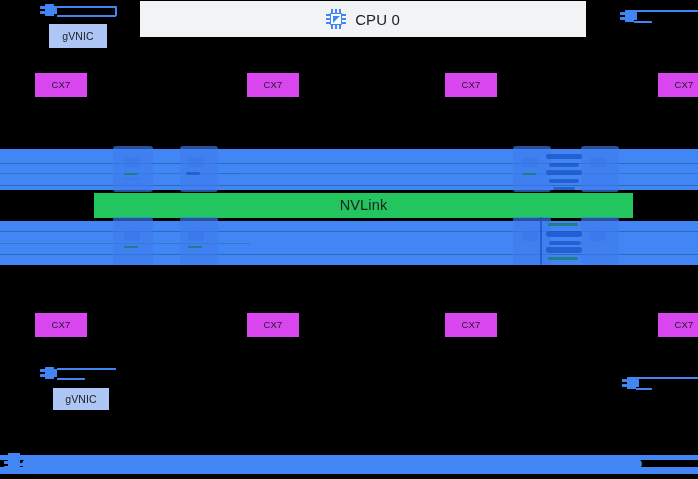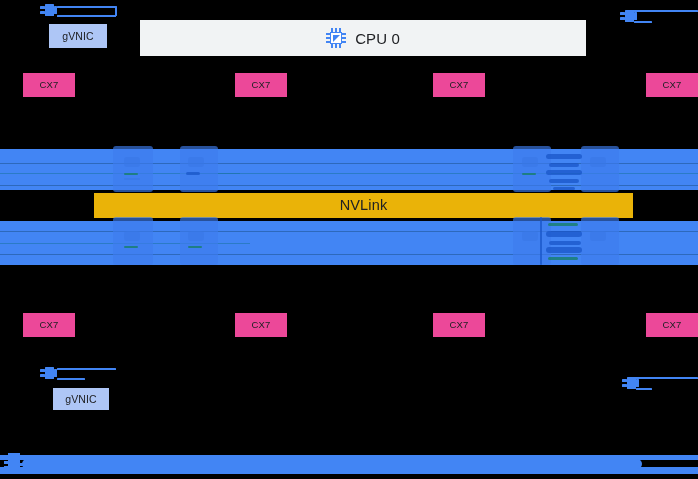--- a/index.html
+++ b/index.html
@@ -31,42 +31,43 @@
   
   .cpu-box {
     background: #f1f3f4;
     gap: 9px;
     font-size: 15px;
     letter-spacing: 0.1px;
   }
   .cpu-label { color: #202124; }
   
   .cx7-box {
-    background: #ec4899;
+    background: #d946ef;
     font-size: 9.5px;
     letter-spacing: 0.15px;
     color: #202124;
+    margin-left: 12px;
   }
   
   .pcie-box {
     background: #fcdf8f;
     font-size: 14px;
     letter-spacing: 0.1px;
     color: #202124;
   }
   
   .gvnic-box {
     background: #aec6f6;
     font-size: 10.5px;
     letter-spacing: 0.1px;
     color: #202124;
   }
   
   .nvlink-box {
-    background: #eab308;
+    background: #22c55e;
     font-size: 14.5px;
     letter-spacing: 0.15px;
     color: #202124;
   }
   
   .gpu-band {
     position: absolute;
     background: #4285f4;
   }
   .band-line {
@@ -158,21 +159,21 @@
     <i style="left:14px; top:4px; width:3px; height:8px;"></i>
     <i style="left:17px; top:4px; width:59px; height:2px;"></i>
     <i style="left:17px; top:13px; width:59px; height:1.5px;"></i>
     <i style="left:75px; top:4px; width:2px; height:10px;"></i>
   </div>
 
   <div class="node gvnic-box" style="left:49px; top:24px; width:58px; height:24px;">
     <span>gVNIC</span>
   </div>
 
-  <div class="node cpu-box" style="left:140px; top:20px; width:446px; height:36px;">
+  <div class="node cpu-box" style="left:140px; top:1px; width:446px; height:36px;">
     <span class="chip-icon">
       <span class="core"></span>
       <i class="pin-t" style="left:5px;"></i>
       <i class="pin-t" style="left:9.1px;"></i>
       <i class="pin-t" style="left:13.2px;"></i>
       <i class="pin-b" style="left:5px;"></i>
       <i class="pin-b" style="left:9.1px;"></i>
       <i class="pin-b" style="left:13.2px;"></i>
       <i class="pin-l" style="top:5px;"></i>
       <i class="pin-l" style="top:9.1px;"></i>

